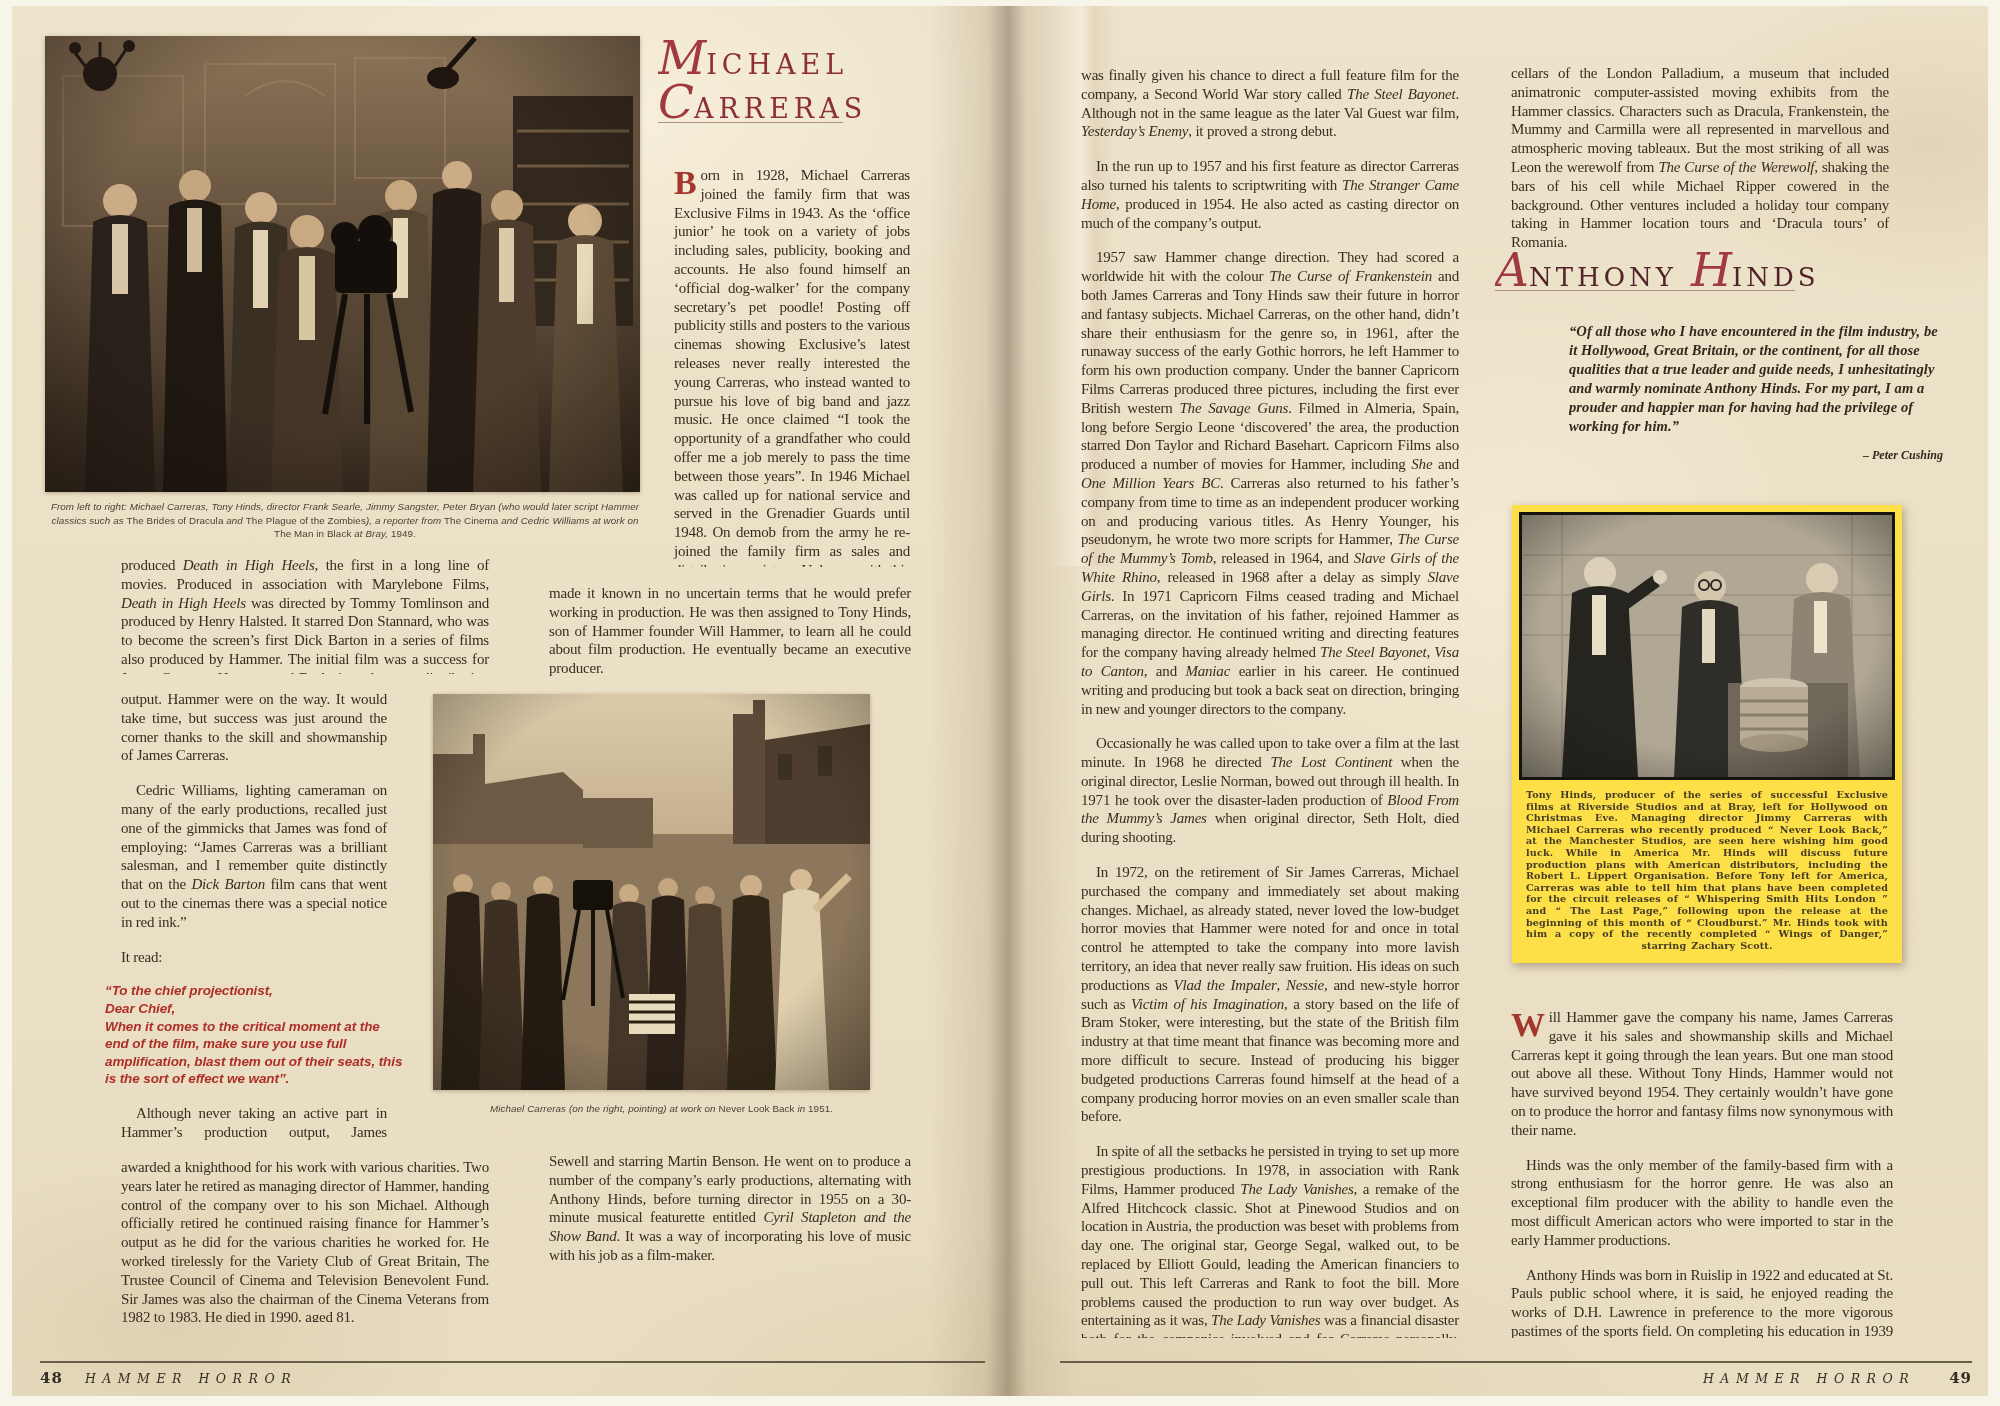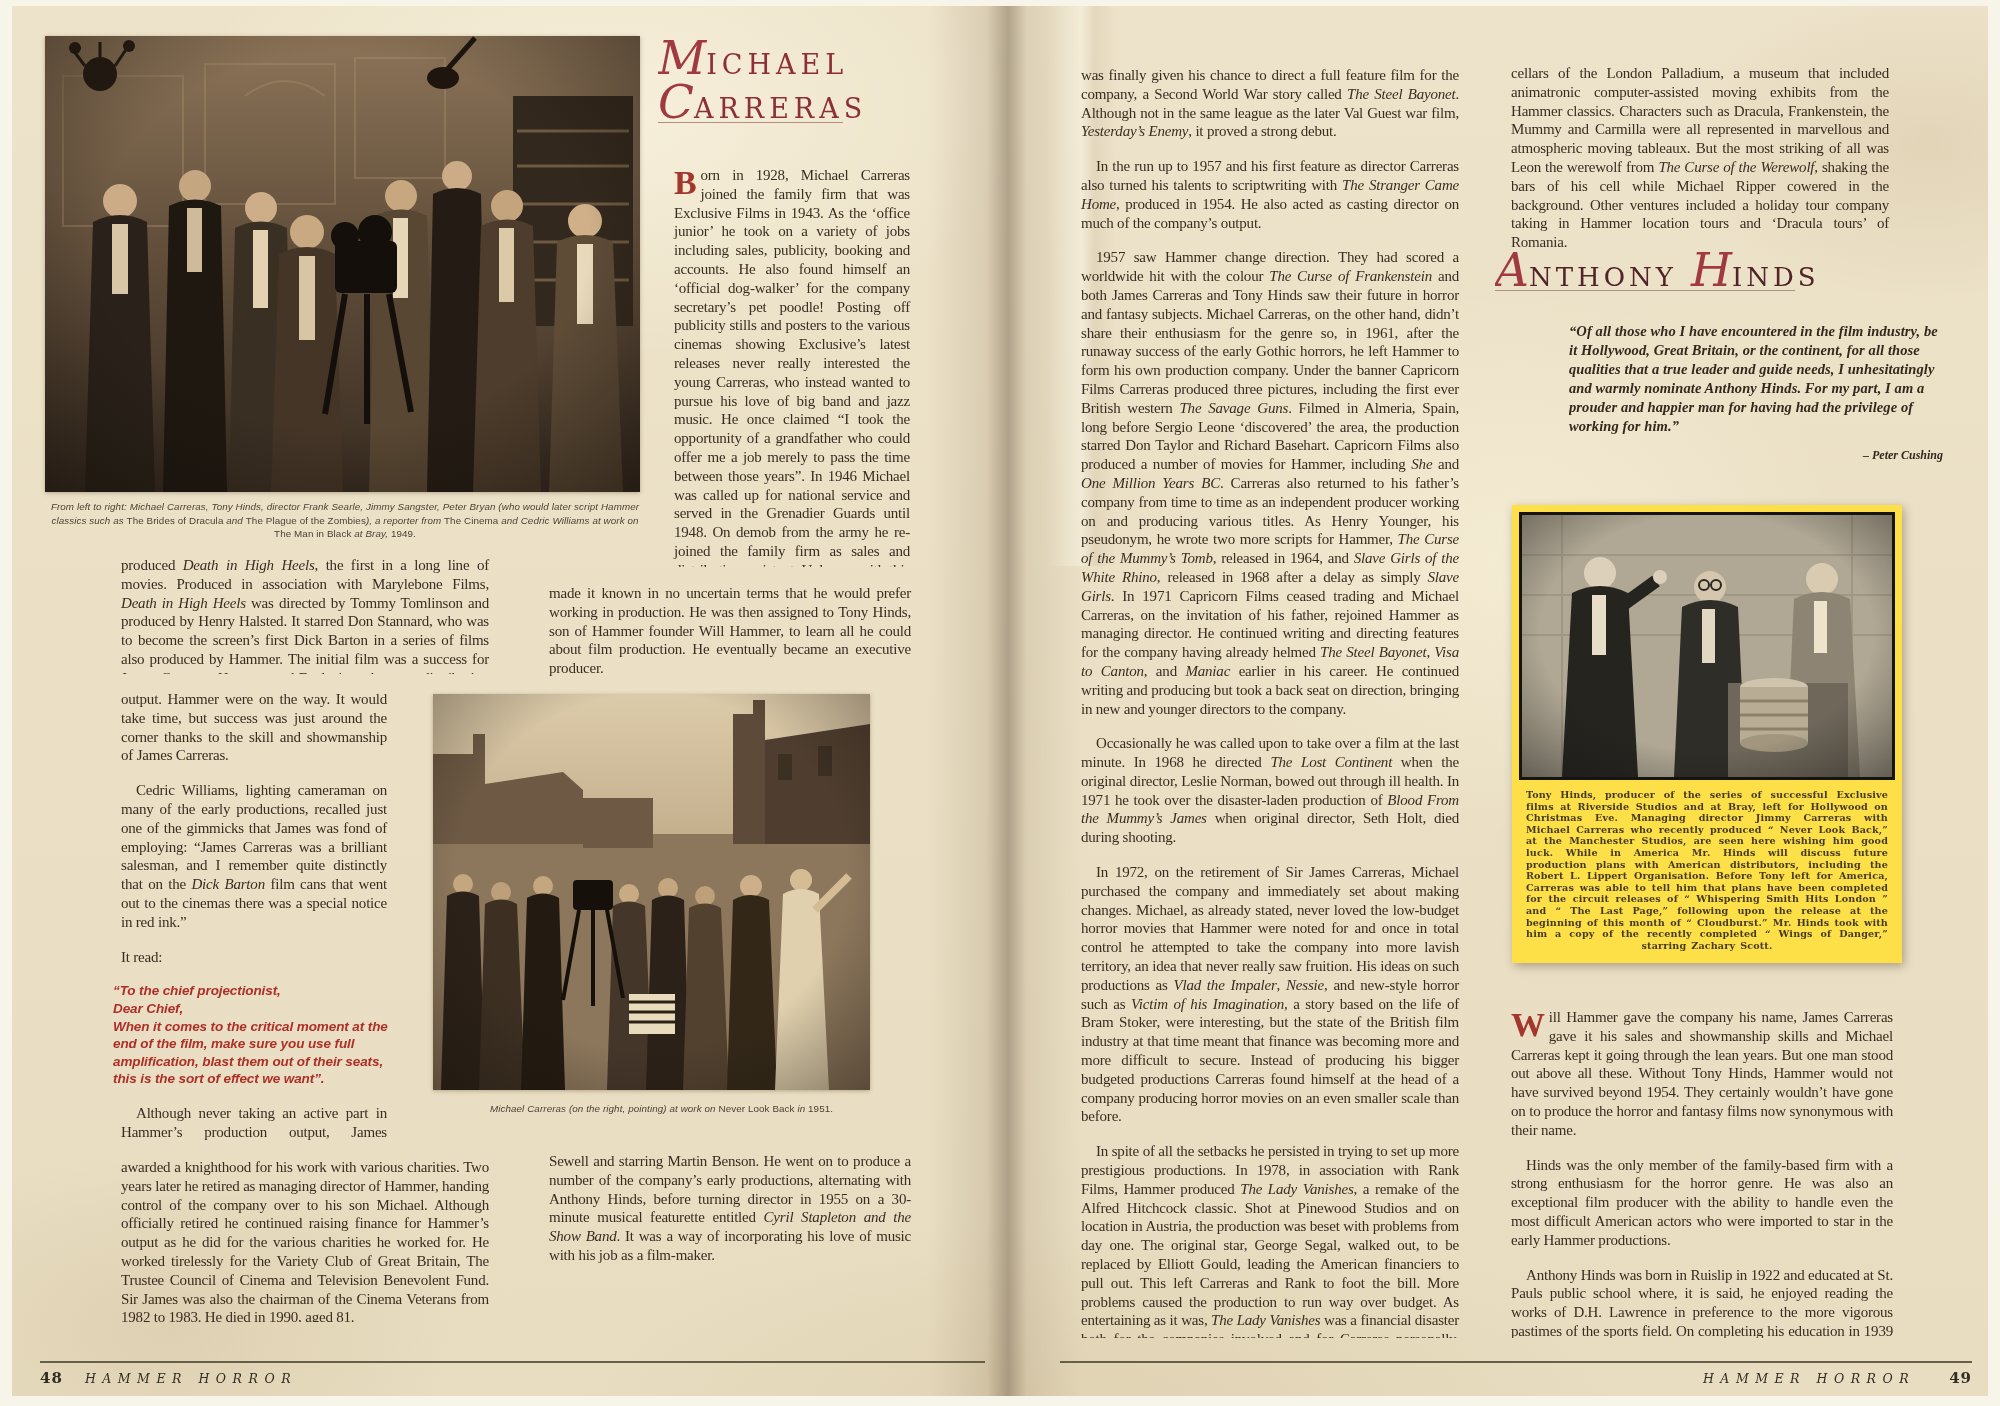--- a/index.html
+++ b/index.html
@@ -35,21 +35,21 @@
   .t-anth .sp{display:inline-block;width:14px;}
   .title-line{height:44px;}
   .trule{height:1px;background:#b28f82;}
 
   
   .caption{font-family:"Liberation Sans",sans-serif;font-style:italic;font-size:9.8px;line-height:13.5px;color:#4b4237;text-align:center;letter-spacing:0.1px;}
   .caption i{font-style:normal;}
 
   
   .redquote{font-family:"Liberation Sans",sans-serif;font-weight:bold;font-style:italic;
-    font-size:13.5px;line-height:17.6px;color:#ad2f27;text-align:left;margin:15px 0 16px 8px;letter-spacing:-0.1px;}
+    font-size:13.5px;line-height:17.6px;color:#ad2f27;text-align:left;margin:15px 0 16px 0;letter-spacing:-0.1px;}
 
   
   .cushing{font-weight:bold;font-style:italic;font-size:14.5px;line-height:19px;color:#33281c;letter-spacing:0.1px;}
   .attrib{text-align:right;padding-right:66px;margin-top:12px;font-size:12px;font-weight:bold;font-style:italic;color:#33281c;}
 
   
   .clipping{background:#fde047;padding:7px 7px 6px 7px;box-shadow:2px 3px 9px rgba(70,50,25,.38);}
   .photo3frame{border:3px solid #17130e;line-height:0;}
   .boxcap{font-family:"DejaVu Serif",serif;font-weight:bold;font-size:9.6px;line-height:11.6px;
     color:#463a24;text-align:justify;text-align-last:center;letter-spacing:0.15px;word-spacing:1.5px;padding:9px 7px 6px 7px;}

